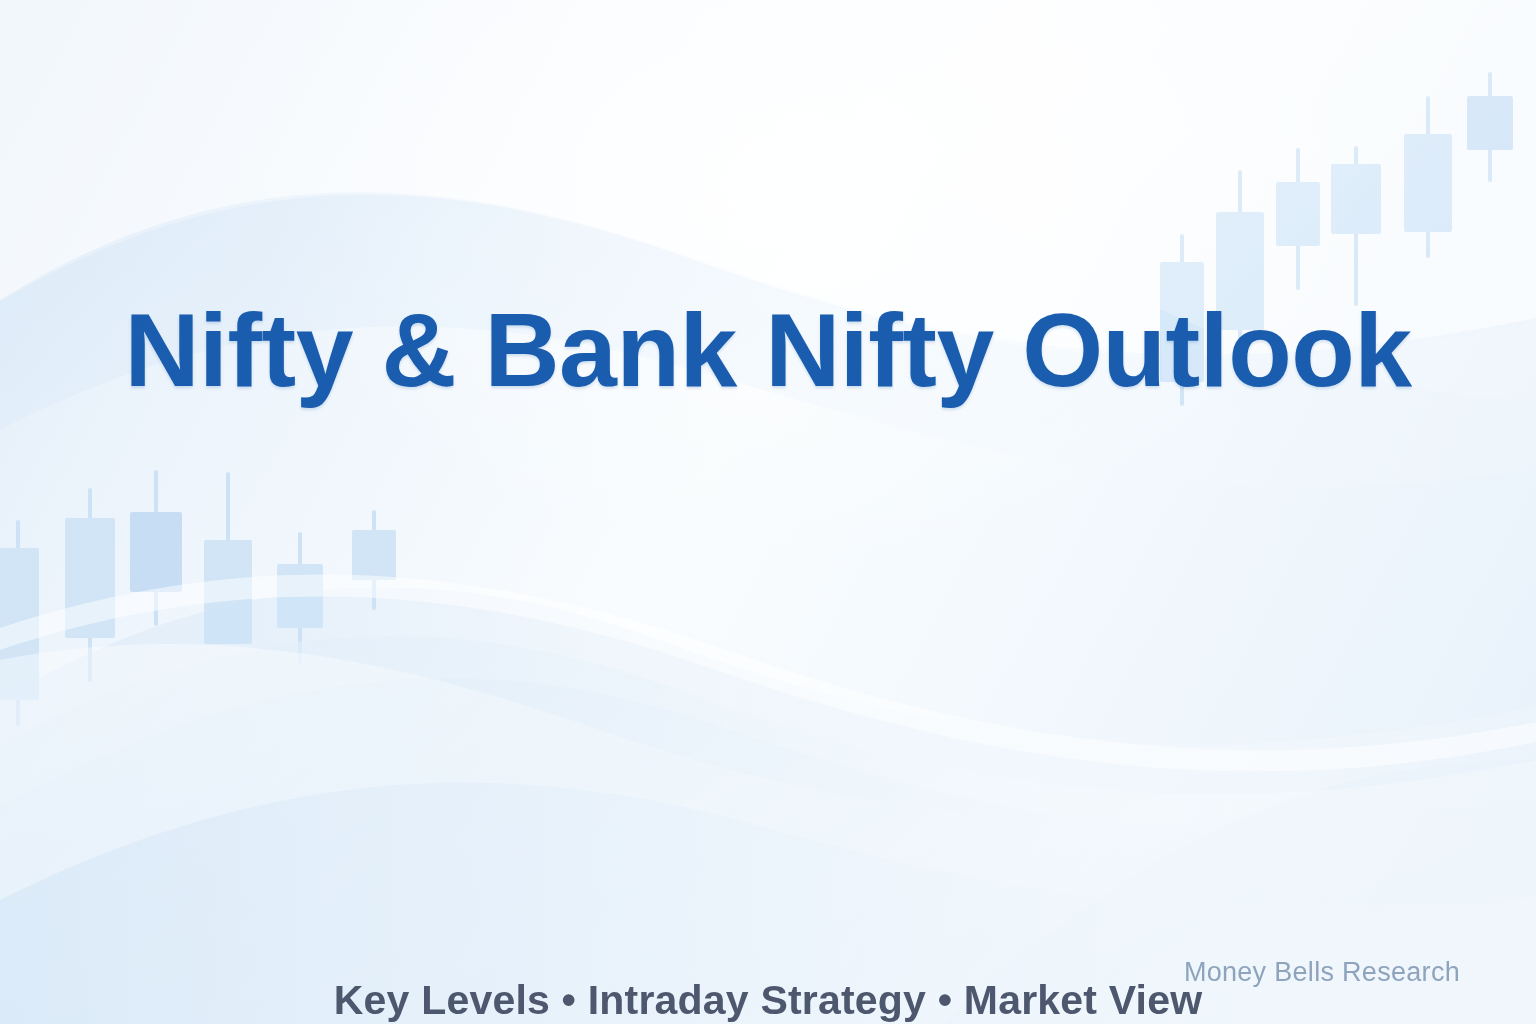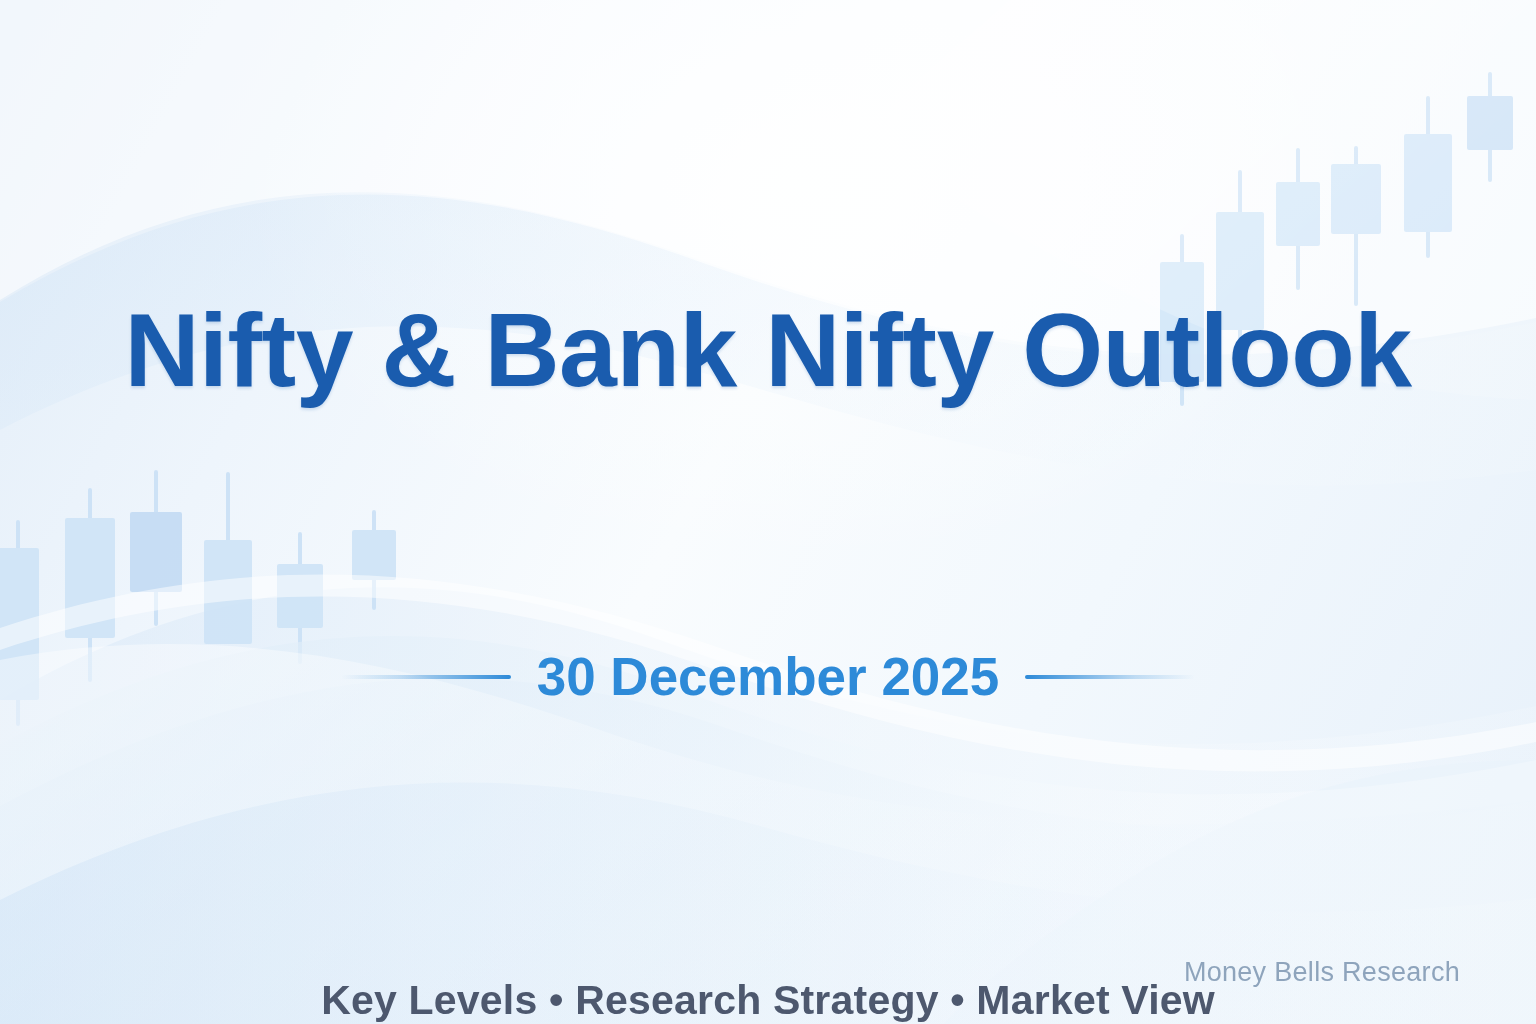--- a/index.html
+++ b/index.html
@@ -209,24 +209,19 @@
 
     <path d="M0,900 C260,770 500,752 760,826 C1000,894 1250,934 1536,898 L1536,1024 L0,1024 Z" fill="url(#wgE)" opacity="0.55"></path>
 
     <path d="M0,628 C240,548 470,560 720,648 C960,732 1220,786 1536,722 L1536,742 C1220,808 960,754 716,670 C468,582 240,570 0,650 Z" fill="#ffffff" opacity="0.5"></path>
   </svg>
 
   <div id="content">
 
     <h1 class="title">Nifty &amp; Bank Nifty Outlook</h1>
 
-    <div class="date-row">
-      <span class="rule rule-left"></span>
-      <span class="date">30 December 2025</span>
-      <span class="rule rule-right"></span>
-    </div>
-
-    <div class="tagline">Key Levels • Research Strategy • Market View</div>
+
+    <div class="tagline">Key Levels • Intraday Strategy • Market View</div>
 
     <div class="brand">Money Bells Research</div>
 
   </div>
 </div>
 
 </body></html>

